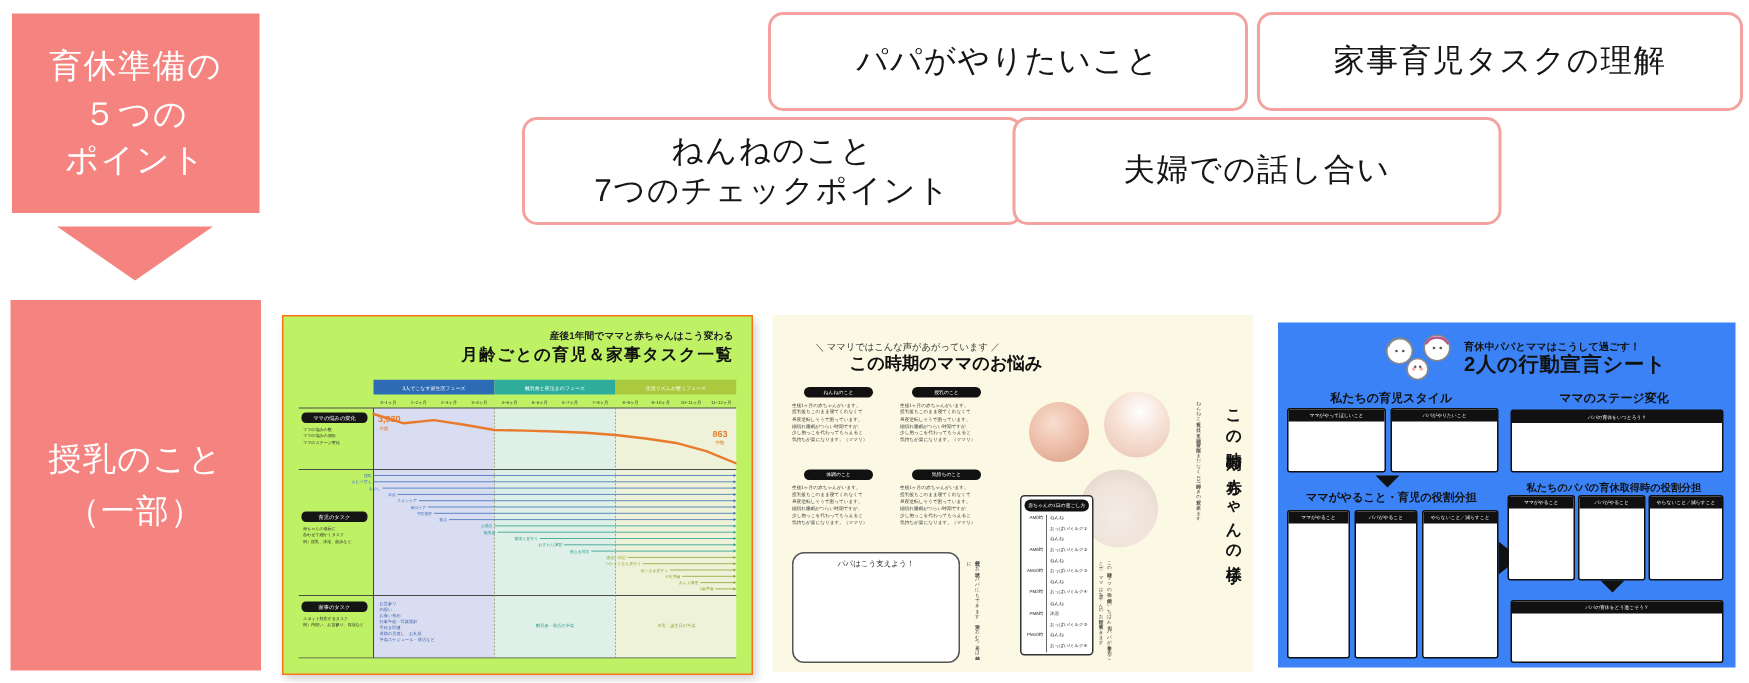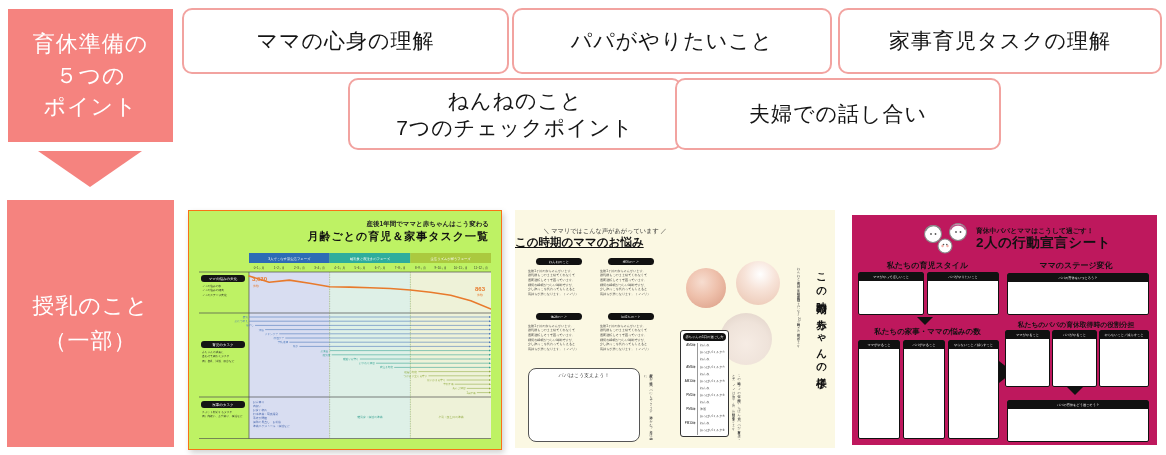--- a/index.html
+++ b/index.html
@@ -21,29 +21,29 @@
   .p1{left:182px;top:8px;width:323px;height:62px;}
   .p2{left:512px;top:8px;width:316px;height:62px;}
   .p3{left:838px;top:8px;width:320px;height:62px;}
   .p4{left:348px;top:78px;width:330px;height:68px;}
   .p5{left:675px;top:78px;width:322px;height:68px;}
   
   .thumb{position:absolute;}
   .t1{left:188px;top:210px;width:312px;height:238px;background:#bef264;border:1px solid #f97316;
       box-shadow:2px 3px 6px rgba(0,0,0,.18);}
   .t2{left:515px;top:210px;width:320px;height:238px;background:#fbf8e3;}
-  .t3{left:852px;top:215px;width:305px;height:230px;background:#be185d;}
+  .t3{left:852px;top:215px;width:305px;height:230px;background:#3b82f6;}
   .t1-sub{position:absolute;right:12px;top:9px;font-size:6.5px;font-weight:bold;color:#222;}
   .t1-title{position:absolute;right:12px;top:18px;font-size:11px;font-weight:bold;letter-spacing:1px;color:#111;}
   #task-chart{position:absolute;left:10px;top:42px;width:292px;height:186px;}
   
   .s50{transform:scale(.5);transform-origin:0 0;width:200%;height:200%;}
   
   .t2-slogan{position:absolute;left:5px;top:17px;width:170px;text-align:center;font-size:6.2px;color:#333;}
-  .t2-title{position:absolute;left:0px;top:25px;width:180px;text-align:left;font-size:11.5px;font-weight:bold;color:#111;text-decoration:underline;}
+  .t2-title{position:absolute;left:0px;top:25px;width:180px;text-align:right;font-size:11.5px;font-weight:bold;color:#111;}
   .qblock{position:absolute;width:62px;}
   .qpill{margin:0 auto;width:46px;height:7px;background:#111;border-radius:4px;overflow:hidden;}
   .pilltxt{display:flex;align-items:center;justify-content:center;font-size:6.5px;color:#fff;}
   .qtext{margin-top:3px;height:38px;overflow:hidden;}
   .qlines{font-size:6.2px;line-height:1.5;color:#3a3a3a;}
   .papa-box{position:absolute;left:13px;top:158px;width:110px;height:72px;background:#fff;
             border:1px solid #555;border-radius:8px;overflow:hidden;}
   .papa-label{margin-top:3px;text-align:center;font-size:10px;color:#222;}
   .badge{position:absolute;left:185px;top:8px;width:130px;height:44px;background:#fff;
          border:2px solid #4a4a4a;border-radius:10px;}
@@ -94,21 +94,20 @@
 
 <div class="canvas">
 
   <div class="src-box">
     <div>育休準備の</div>
     <div>５つの</div>
     <div>ポイント</div>
   </div>
   <div class="big-arrow"></div>
 
-  <div class="pbox p1">ママの心身の理解</div>
   <div class="pbox p2">パパがやりたいこと</div>
   <div class="pbox p3">家事育児タスクの理解</div>
   <div class="pbox p4">
     <div>ねんねのこと</div>
     <div>7つのチェックポイント</div>
   </div>
   <div class="pbox p5">夫婦での話し合い</div>
 
   <div class="booklet-box">
     <div>授乳のこと</div>
@@ -408,21 +407,21 @@
         <circle cx="15.5" cy="13" r=".9" fill="#555"></circle>
       <circle cx="36" cy="11" r=".9" fill="#555"></circle>
         <circle cx="40.5" cy="11" r=".9" fill="#555"></circle>
       <circle cx="23.5" cy="23.5" r=".8" fill="#555"></circle>
         <circle cx="26.8" cy="23.5" r=".8" fill="#555"></circle>
     </svg>
     <div class="t3-tagline">育休中パパとママはこうして過ごす！</div>
     <div class="t3-title">2人の行動宣言シート</div>
     <div class="t3-h lh1">私たちの育児スタイル</div>
     <div class="t3-h rh1">ママのステージ変化</div>
-    <div class="t3-h lh2">私たちの家事・ママの悩みの数</div>
+    <div class="t3-h lh2">ママがやること・育児の役割分担</div>
     <div class="t3-h rh2">私たちのパパの育休取得時の役割分担</div>
     <div class="tri-down-sm" style="left:65px;top:102px;"></div>
     <div class="tri-down-sm" style="left:215px;top:172px;"></div>
     <div class="tri-right" style="left:147px;top:146px;"></div>
   <div class="decl-box" style="left: 6px; top: 57px; width: 64px; height: 41px;">
         <div class="decl-hdr">
           <div class="s50 hdr-in">ママがやってほしいこと</div>
         </div>
       </div>
       <div class="decl-box" style="left: 75px; top: 57px; width: 70px; height: 41px;">

